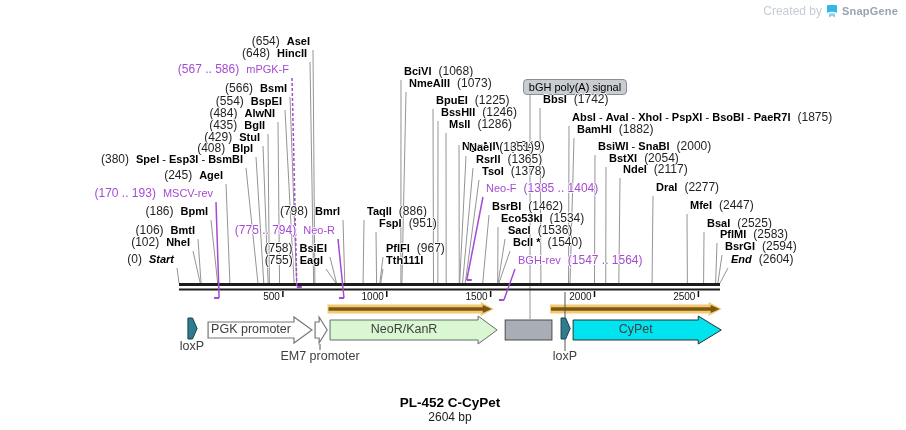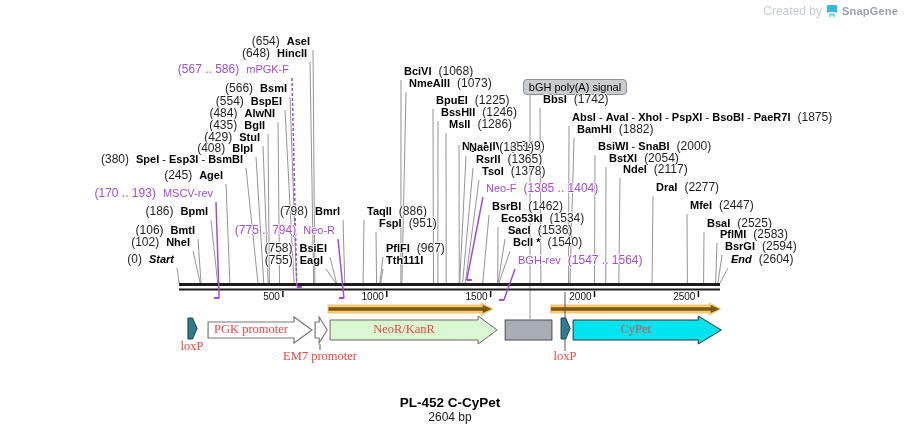--- a/index.html
+++ b/index.html
@@ -11,22 +11,22 @@
   .lbl .nm{font-weight:bold;}
   .lbl .sep{font-weight:normal;}
   .lbl .pos{font-size:12px;color:#1f1f1f;}
   .lbl.L .pos{margin-right:7px;}
   .lbl.R .pos{margin-left:7px;}
   .lbl.italic .nm{font-style:italic;}
   .lbl.primer{color:#A44BD3;}
   .lbl.primer .nm{font-weight:normal;}
   .lbl.primer .pos{color:#A44BD3;}
   .tick-lbl{position:absolute;font-size:10px;line-height:11px;color:#141414;white-space:nowrap;}
-  .feat-lbl{position:absolute;font-size:12.5px;line-height:13px;color:#ef4444;
-            transform:translateX(-50%);white-space:nowrap;font-family:Liberation Serif, serif;}
+  .feat-lbl{position:absolute;font-size:12.5px;line-height:13px;color:#404040;
+            transform:translateX(-50%);white-space:nowrap;}
   .callout{position:absolute;left:523px;top:79px;width:102px;height:14px;background:#C9CDD2;
            border:1px solid #888E96;border-radius:4px;font-size:11px;line-height:14px;
            text-align:center;color:#000;}
   .title-block{position:absolute;left:450px;top:395px;transform:translateX(-50%);text-align:center;}
   .title-main{font-size:13.5px;font-weight:bold;color:#000;line-height:15px;}
   .title-sub{font-size:12px;color:#1a1a1a;line-height:14px;}
   .watermark{position:absolute;top:4px;right:8px;display:flex;align-items:center;gap:5px;}
   .wm-created{font-size:12px;color:#C7CDD6;}
   .wm-brand{font-size:11px;font-weight:bold;color:#9AA3B2;letter-spacing:.2px;}
 </style>

